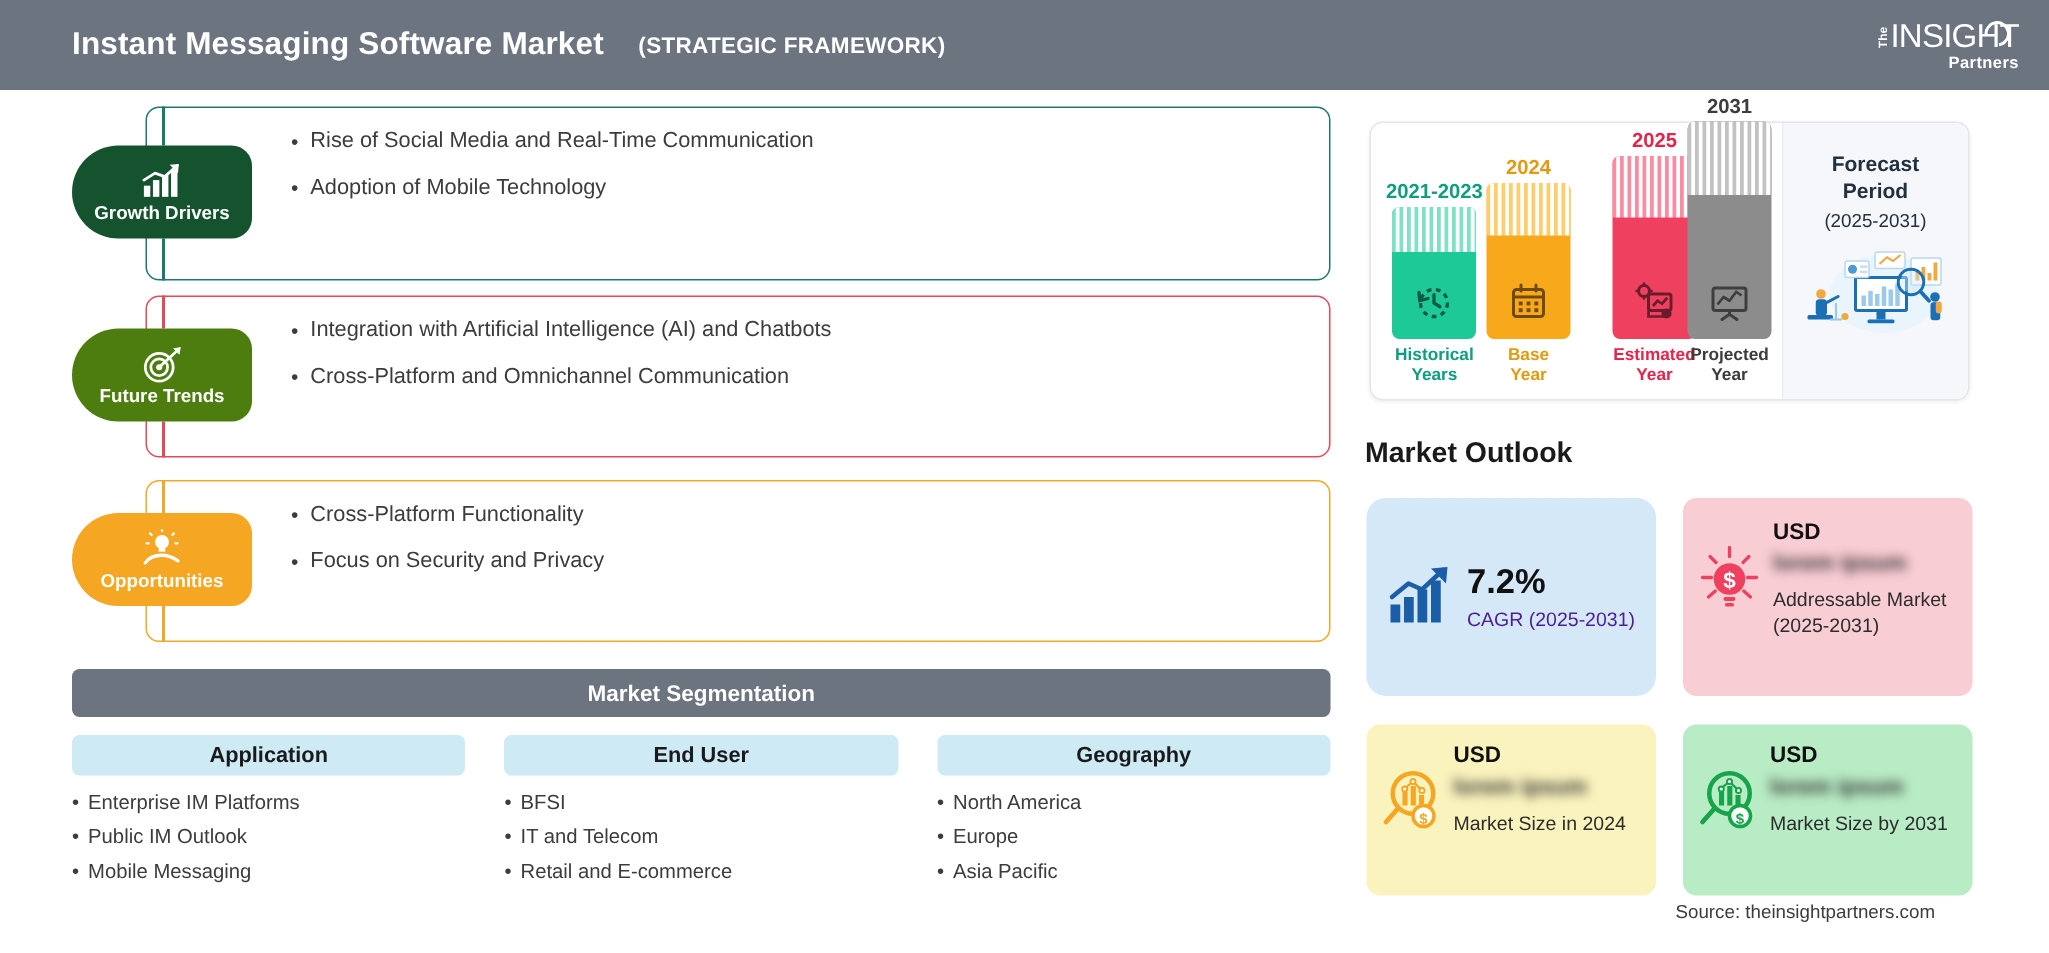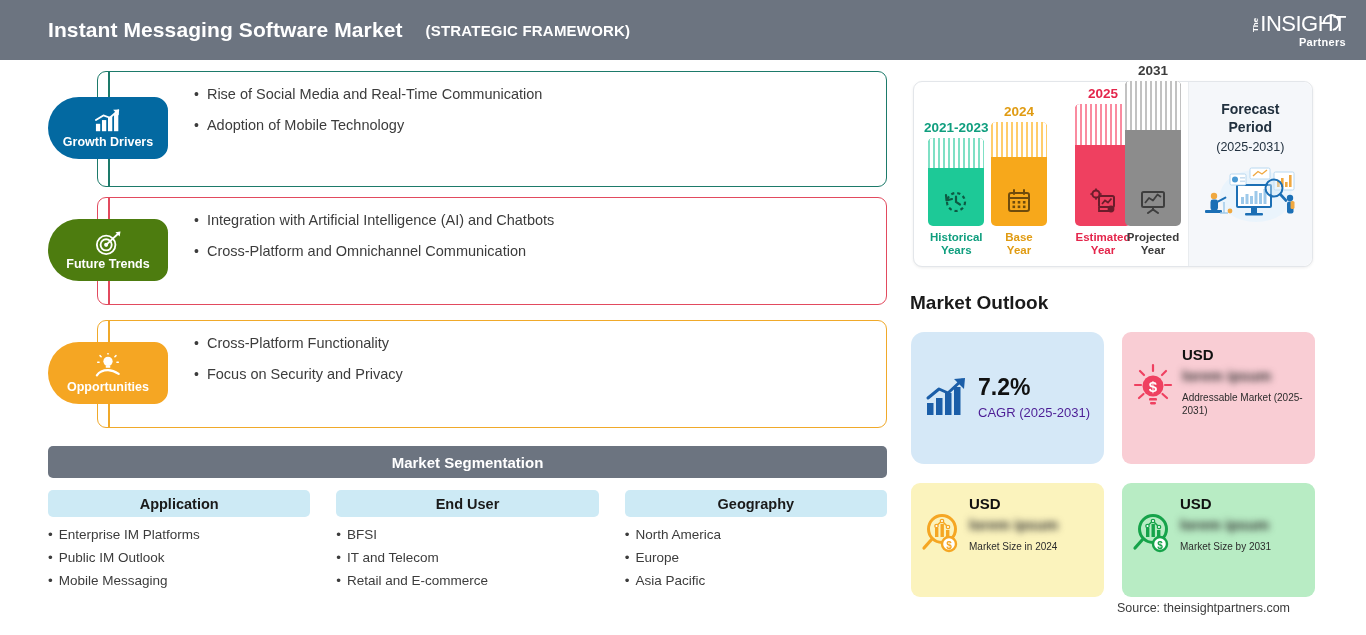--- a/index.html
+++ b/index.html
@@ -158,21 +158,21 @@
 
   .card-addr {
     left: 1122px; top: 332px; width: 193px; height: 132px; background: #f9cdd4;
     display: flex; padding: 14px 10px 0 10px;
   }
   .card-usd { font-size: 15px; font-weight: bold; color: #111; }
   .blurred {
     margin-top: 5px; font-size: 15px; font-weight: bold; color: #2f2f2f;
     filter: blur(3.6px); line-height: 1.05; white-space: nowrap;
   }
-  .card-desc { font-size: 10px; color: #2c2c2c; margin-top: 7px; line-height: 1.36; }
+  .card-desc { font-size: 13px; color: #2c2c2c; margin-top: 7px; line-height: 1.36; }
   .sm-icon { width: 42px; height: 46px; flex: none; margin-top: 16px; }
   .card-body { margin-left: 8px; }
 
   .card-ms24 {
     left: 911px; top: 483px; width: 193px; height: 114px; background: #fbf3bd;
     display: flex; padding: 12px 10px 0 8px;
   }
   .card-ms31 {
     left: 1122px; top: 483px; width: 193px; height: 114px; background: #b8ecc4;
     display: flex; padding: 12px 10px 0 8px;
@@ -212,21 +212,21 @@
       <div class="bullet">
         <span class="dot">•</span>
         <span class="txt">Rise of Social Media and Real-Time Communication</span>
       </div>
       <div class="bullet">
         <span class="dot">•</span>
         <span class="txt">Adoption of Mobile Technology</span>
       </div>
     </div>
   </div>
-  <div class="badge b1" style="background: #0369a1;">
+  <div class="badge b1" style="background: #14532d;">
     <svg class="badge-icon" viewBox="0 0 32 28">
       <rect x="3" y="17" width="4.6" height="8" fill="#fff"></rect>
       <rect x="9.5" y="13" width="4.6" height="12" fill="#fff"></rect>
       <rect x="16" y="9.5" width="4.6" height="15.5" fill="#fff"></rect>
       <rect x="22.5" y="5.5" width="4.6" height="19.5" fill="#fff"></rect>
       <path d="M3 13 L11 8 L18 10.5 L27 2.5" stroke="#fff" stroke-width="2" fill="none" stroke-linecap="round" stroke-linejoin="round"></path>
       <path d="M21.5 2 L28 1.5 L27.5 8 Z" fill="#fff"></path>
     </svg>
     <span class="badge-label">Growth Drivers</span>
   </div>

